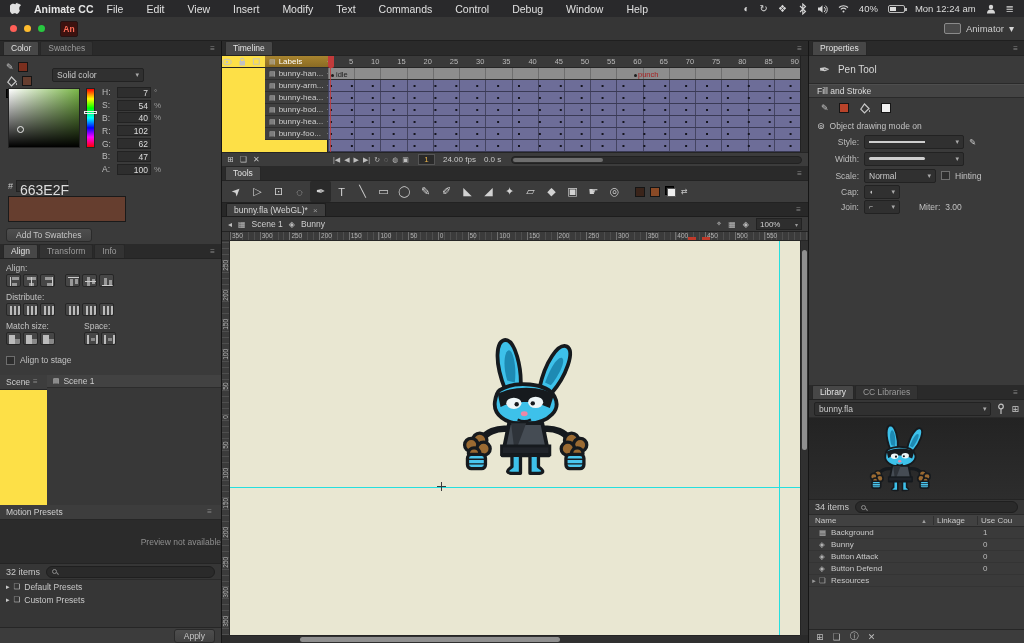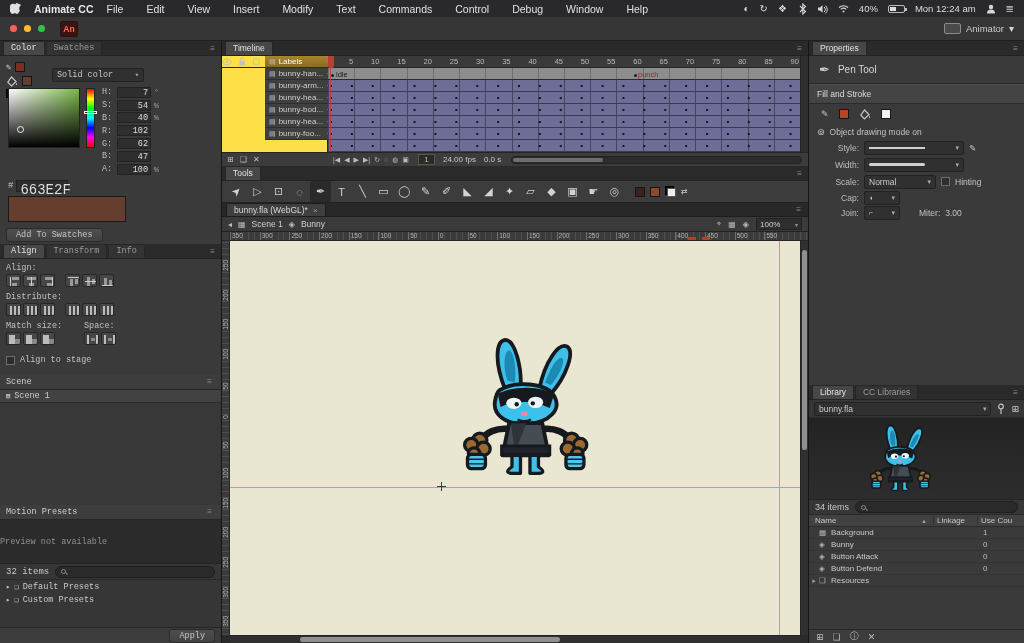--- a/index.html
+++ b/index.html
@@ -19,21 +19,21 @@
 
   
   #titlebar { height:24px; background:#363636; border-bottom:1px solid #1f1f1f; display:flex; align-items:center; padding:0 10px; gap:7px; }
   .tl { width:7px; height:7px; border-radius:50%; }
   .tl.r{background:#ff5f57}.tl.y{background:#febc2e}.tl.g{background:#28c840}
   .anlogo { width:18px; height:16px; background:#3d120f; color:#ff6c57; font-size:8.5px; font-weight:bold; display:flex; align-items:center; justify-content:center; border-radius:2px; margin-left:8px; border:1px solid #241414; }
   .workspace { margin-left:auto; display:flex; align-items:center; gap:5px; font-size:9.5px; color:#ccc; }
   .ws-icon { width:17px; height:11px; border:1px solid #8a8a8a; border-radius:2px; background:#4a4a4a; }
 
   #main { position:absolute; top:41px; bottom:0; left:0; right:0; display:flex; }
-  #left { width:222px; background:#313131; display:flex; flex-direction:column; border-right:1px solid #161616;font-family:Liberation Mono, monospace; }
+  #left { width:222px; background:#313131; display:flex; flex-direction:column; border-right:1px solid #161616; }
   #center { flex:1; min-width:0; display:flex; flex-direction:column; background:#262626; }
   #right { width:216px; background:#313131; display:flex; flex-direction:column; border-left:1px solid #161616; }
 
   
   .tabbar { height:15px; background:#2a2a2a; display:flex; align-items:flex-end; padding:1px 3px 0 3px; gap:1px; border-bottom:1px solid #232323; flex:none; }
   .tab { padding:1px 7px 2px; font-size:8.5px; color:#9b9b9b; background:#333; border-radius:2px 2px 0 0; border:1px solid #272727; border-bottom:none; white-space:nowrap; }
   .tab.active { background:#474747; color:#e2e2e2; }
   .pmenu { margin-left:auto; color:#8a8a8a; font-size:8px; padding:0 3px 2px; }
   .hdr { height:15px; background:#3d3d3d; border-bottom:1px solid #262626; color:#cfcfcf; font-size:8.5px; display:flex; align-items:center; padding:0 6px; flex:none; }
   .btn { background:linear-gradient(#4e4e4e,#424242); border:1px solid #2a2a2a; border-radius:3px; color:#c6c6c6; font-size:8.5px; padding:1px 9px; display:inline-block; }
@@ -82,25 +82,25 @@
   .i-hc{background-image:linear-gradient(#ccc,#ccc),linear-gradient(#999,#999),linear-gradient(#999,#999);background-size:1px 9px,9px 3px,5px 3px;background-position:7px 2px,3px 2px,5px 8px;}
   .i-hr{background-image:linear-gradient(#ccc,#ccc),linear-gradient(#999,#999),linear-gradient(#999,#999);background-size:1px 9px,7px 3px,5px 3px;background-position:11px 2px,4px 2px,6px 8px;}
   .i-vt{background-image:linear-gradient(#ccc,#ccc),linear-gradient(#999,#999),linear-gradient(#999,#999);background-size:11px 1px,3px 7px,3px 5px;background-position:2px 2px,4px 4px,9px 4px;}
   .i-vm{background-image:linear-gradient(#ccc,#ccc),linear-gradient(#999,#999),linear-gradient(#999,#999);background-size:11px 1px,3px 9px,3px 5px;background-position:2px 6px,4px 2px,9px 4px;}
   .i-vb{background-image:linear-gradient(#ccc,#ccc),linear-gradient(#999,#999),linear-gradient(#999,#999);background-size:11px 1px,3px 7px,3px 5px;background-position:2px 10px,4px 3px,9px 5px;}
   .i-d{background-image:linear-gradient(#bbb,#bbb),linear-gradient(#bbb,#bbb),linear-gradient(#bbb,#bbb);background-size:2px 9px,2px 9px,2px 9px;background-position:3px 2px,7px 2px,11px 2px;}
   .i-m{background-image:linear-gradient(#bbb,#bbb),linear-gradient(#888,#888);background-size:6px 9px,9px 5px;background-position:2px 2px,5px 6px;}
   .i-s{background-image:linear-gradient(#bbb,#bbb),linear-gradient(#bbb,#bbb),linear-gradient(#888,#888);background-size:2px 9px,2px 9px,4px 3px;background-position:2px 2px,11px 2px,6px 5px;}
 
   
-  #scene-panel { height:130px; background:#fde047; flex:none; display:flex; flex-direction:column; }
+  #scene-panel { height:130px; background:#fde047; flex:none; display:flex; flex-direction:row; }
   .scene-body { flex:1; background:#383838; }
   .scene-row { height:13px; display:flex; align-items:center; gap:4px; padding:0 6px; color:#ccc; font-size:8.5px; background:#424242; border-bottom:1px solid #2c2c2c; }
   #motion-panel { flex:1; background:#363636; display:flex; flex-direction:column; min-height:0; }
-  .mp-preview { height:44px; background:#2b2b2b; border-bottom:1px solid #242424; display:flex; align-items:center; justify-content:flex-start; color:#8f8f8f; font-size:8.5px; flex:none; }
+  .mp-preview { height:44px; background:#2b2b2b; border-bottom:1px solid #242424; display:flex; align-items:center; justify-content:flex-end; color:#8f8f8f; font-size:8.5px; flex:none; }
   .mp-countrow { height:16px; display:flex; align-items:center; gap:6px; padding:0 6px; border-bottom:1px solid #2a2a2a; flex:none; }
   .mp-list { flex:1; }
   .mp-row { height:13px; display:flex; align-items:center; gap:4px; padding:0 6px; font-size:8.5px; color:#c9c9c9; }
   .mp-bottom { height:16px; background:#3c3c3c; border-top:1px solid #262626; display:flex; align-items:center; justify-content:flex-end; padding:0 6px; flex:none; }
 
   
   #timeline-panel { height:125px; flex:none; display:flex; flex-direction:column; background:#3a3a3a; }
   .tl-body { flex:1; display:flex; min-height:0; }
   .tl-names { width:106px; display:flex; flex-direction:row; border-right:1px solid #222; background:#fde047; flex:none; }
   .tl-nhdr { height:12px; display:flex; align-items:center; justify-content:flex-end; gap:5px; padding-right:4px; border-bottom:1px solid #262626; flex:none; }
@@ -170,21 +170,21 @@
   .crosshair::after{content:"";position:absolute;top:4px;left:0;height:1px;width:9px;background:#3a3a3a;}
   .vsb { position:absolute; right:0; top:9px; width:8px; bottom:8px; background:#303030; border-left:1px solid #242424; }
   .vsb-thumb { position:absolute; left:1px; top:9px; width:5px; height:200px; background:#8f8f8f; border-radius:3px; }
   .hsb { position:absolute; left:8px; right:8px; bottom:0; height:8px; background:#303030; border-top:1px solid #242424; }
   .hsb-thumb { position:absolute; top:1px; left:70px; width:260px; height:5px; background:#8f8f8f; border-radius:3px; }
 
   
   #props-panel { height:344px; flex:none; background:#3a3a3a; display:flex; flex-direction:column; }
   .pp-tool { height:28px; display:flex; align-items:center; gap:8px; padding:0 10px; border-bottom:1px solid #2a2a2a; flex:none; }
   .pp-toolname { font-size:10px; color:#d8d8d8; }
-  .pp-section { height:20px; background:#444; border-bottom:1px solid #2a2a2a; border-top:1px solid #4e4e4e; display:flex; align-items:center; padding:0 8px; font-size:8.5px; color:#ddd; gap:4px; flex:none; }
+  .pp-section { height:14px; background:#444; border-bottom:1px solid #2a2a2a; border-top:1px solid #4e4e4e; display:flex; align-items:center; padding:0 8px; font-size:8.5px; color:#ddd; gap:4px; flex:none; }
   .pp-chips { height:20px; display:flex; align-items:center; gap:10px; padding:0 12px; flex:none; }
   .pp-row { display:flex; align-items:center; height:17px; padding:0 8px; gap:5px; font-size:8.5px; color:#c2c2c2; flex:none; }
   .pp-row.sm { height:15px; }
   .pp-label { width:42px; text-align:right; flex:none; color:#bdbdbd; }
   .slider { width:62px; height:3px; background:#252525; border-radius:2px; position:relative; }
   .slider-thumb { position:absolute; left:3px; top:-3px; width:7px; height:9px; background:#8f8f8f; border-radius:2px; border:1px solid #333; }
   .val-box { width:36px; height:12px; background:#e4e4e4; color:#222; font-size:8.5px; text-align:right; padding-right:2px; border:1px solid #1f1f1f; border-radius:1px; line-height:11px; }
   .line-sample { width:56px; height:2px; background:#cfcfcf; }
   .width-sample { width:56px; height:3px; background:#cfcfcf; border-radius:2px; }
 

